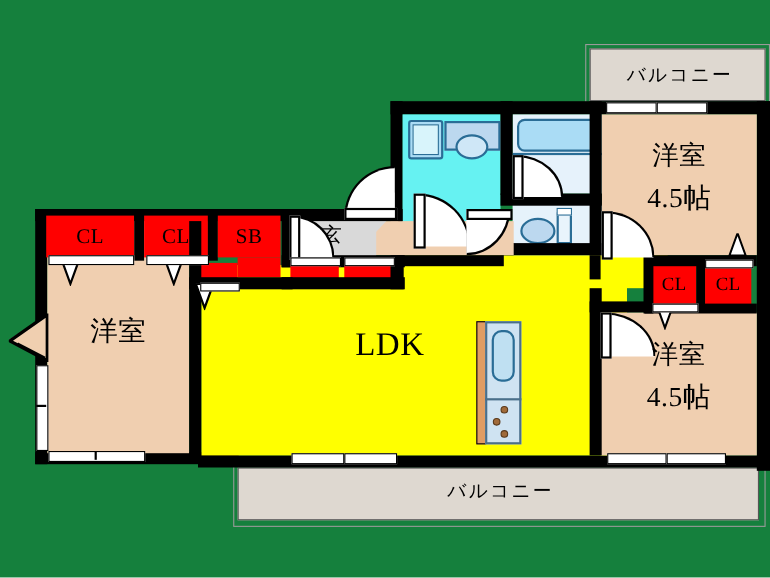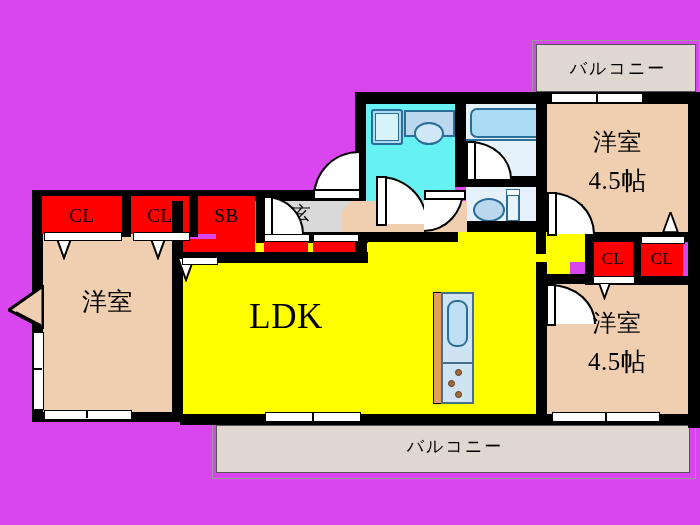--- a/index.html
+++ b/index.html
@@ -1,36 +1,36 @@
 <!DOCTYPE html>
 <html><head>
 <meta charset="utf-8">
 <style>
   html,body{margin:0;padding:0;background:#ffffff;}
   body{width:700px;height:525px;overflow:hidden;
        font-family:"Liberation Serif","DejaVu Serif",serif;}
-  #plan{position:relative;width:700px;height:525px;background:#d946ef;}
+  #plan{position:relative;width:700px;height:525px;background:#15803d;}
 
   
   .abs{position:absolute;box-sizing:border-box;}
   .wall{background:#000000;}            
   .room{background:#f0cfb0;}            
   .ldk{background:#ffff00;}             
   .cl{background:#ff0000;}              
   .wash{background:#66f2f2;}            
   .bath{background:#e6f2fb;}            
   .genkan{background:#d9d9d9;}          
   .hall{background:#f0cfb0;}            
   .balcony{background:#ded8d0;}
 
   .lbl{position:absolute;color:#000;white-space:nowrap;text-align:center;
        line-height:1;letter-spacing:.5px;}
   .lbl-cl{font-size:19px;font-weight:400;}
   .lbl-room{font-size:25px;}
-  .lbl-ldk1{font-size:35px;}
+  .lbl-ldk1{font-size:30px;text-align:right;}
   .lbl-ldk2{font-size:31px;}
   .lbl-bal{font-size:17px;letter-spacing:2px;}
   .lbl-gen{font-size:18px;}
 
   
   .door{position:absolute;background:#ffffff;border:2px solid #000;}
   .swing{position:absolute;border:2px solid #000;background:#ffffff;}
   .swing-bl{border-radius:100% 0 0 0;border-right:none;border-bottom:none;}
   .swing-br{border-radius:0 100% 0 0;border-left:none;border-bottom:none;}
   .swing-tr{border-radius:0 0 100% 0;border-left:none;border-top:none;}

